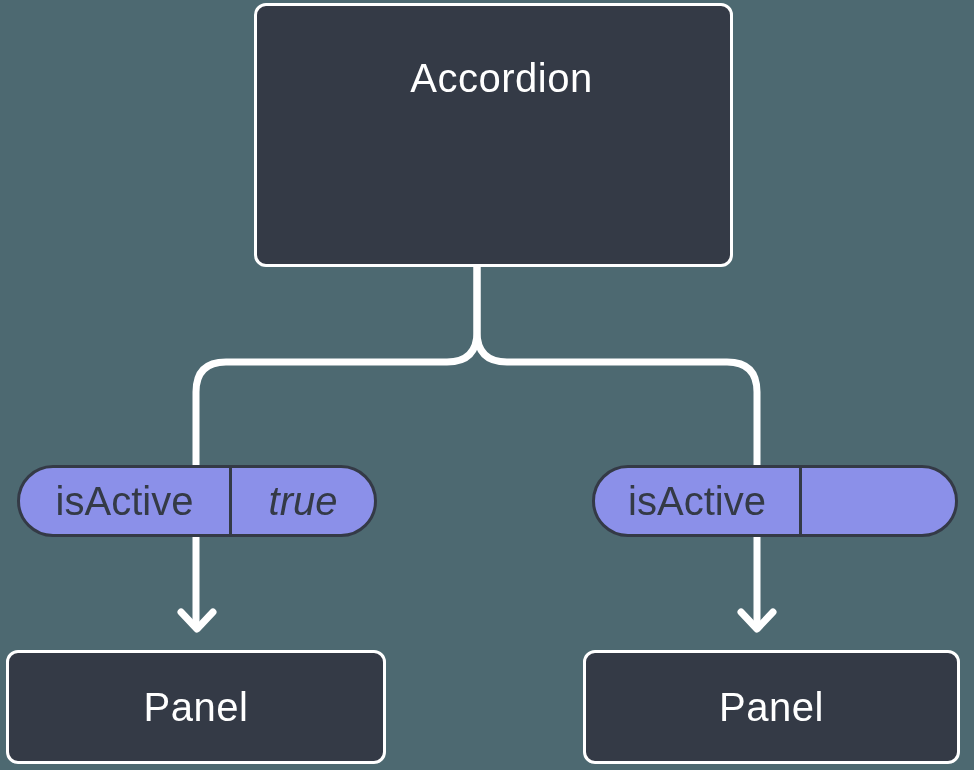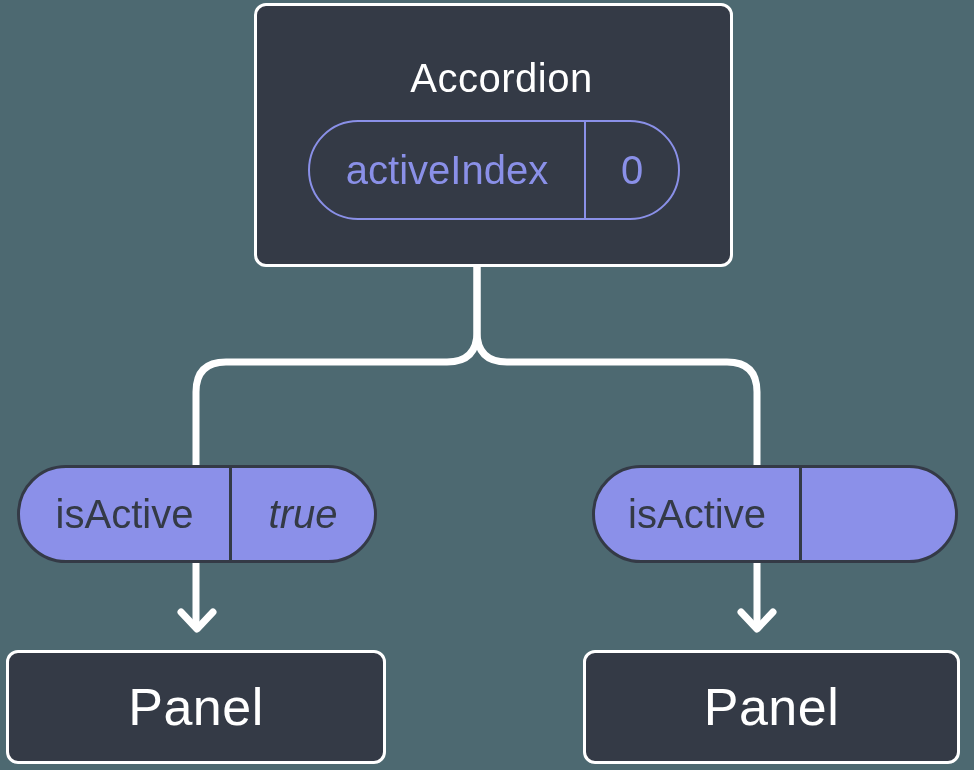--- a/index.html
+++ b/index.html
@@ -65,21 +65,21 @@
   .prop-pill-outline .prop-name {
     width: 276px;
     border-right: 2.5px solid var(--accent-purple);
     display: flex; align-items: center; justify-content: center;
   }
   .prop-pill-outline .prop-value {
     flex: 1;
     display: flex; align-items: center; justify-content: center;
   }
   .state-pill {
-    position: absolute; top: 465px; height: 98px;
+    position: absolute; top: 465px; height: 72px;
     background: var(--pill-fill);
     border: 3px solid var(--pill-text-dark);
     border-radius: 51px;
     display: flex;
     color: var(--pill-text-dark);
     font-size: 40px; line-height: 1;
     z-index: 1;
     overflow: hidden;
   }
   .state-pill .prop-name {
@@ -95,42 +95,38 @@
   .state-pill-right { left: 592px; width: 366px; }
   .state-pill-right .prop-name { width: 207px; }
   .node-panel {
     top: 650px; height: 114px;
     display: flex; align-items: center; justify-content: center;
   }
   .node-panel-left { left: 6px; width: 380px; }
   .node-panel-right { left: 583px; width: 377px; }
   .panel-title {
     color: #FFFFFF;
-    font-size: 52px; font-weight: 500; line-height: 1;
+    font-size: 40px; font-weight: 500; line-height: 1;
     letter-spacing: 0.5px;
   }
 </style>
 </head>
 <body>
 
 <div class="stage">
 
   <svg class="connector-svg" viewBox="0 0 974 770" xmlns="http://www.w3.org/2000/svg">
     <path d="M477 266 L477 332 Q477 362 447 362 L226 362 Q196 362 196 392 L196 624"></path>
     <path d="M477 266 L477 332 Q477 362 507 362 L727 362 Q757 362 757 392 L757 624"></path>
     <path d="M181 612 L197 629 L213 612"></path>
     <path d="M741 612 L757 629 L773 612"></path>
   </svg>
 
   <div class="node node-root">
     <div class="node-title">Accordion</div>
-    <div class="prop-pill-outline">
-      <div class="prop-name">activeIndex</div>
-      <div class="prop-value">0</div>
-    </div>
   </div>
 
   <div class="state-pill state-pill-left">
     <div class="prop-name">isActive</div>
     <div class="prop-value">true</div>
   </div>
 
   <div class="state-pill state-pill-right">
     <div class="prop-name">isActive</div>
   </div>

